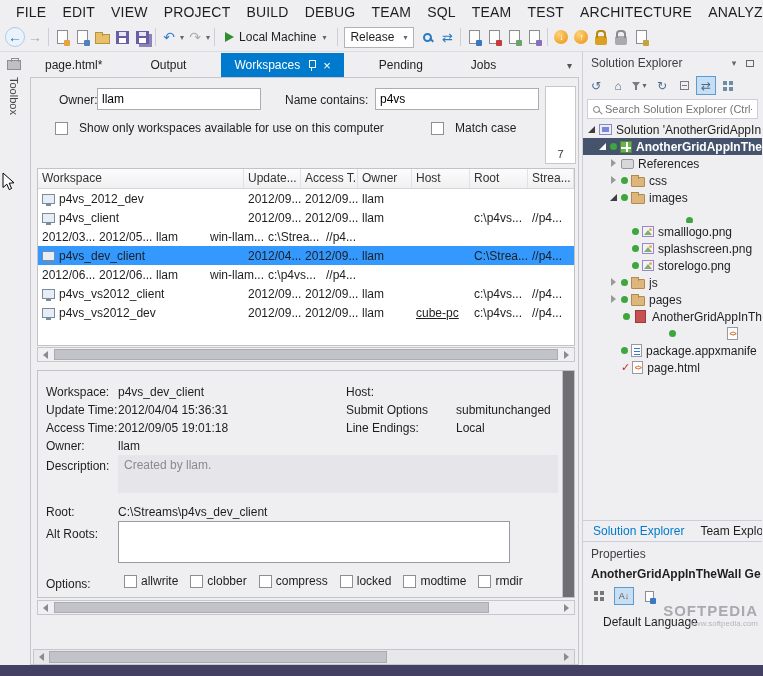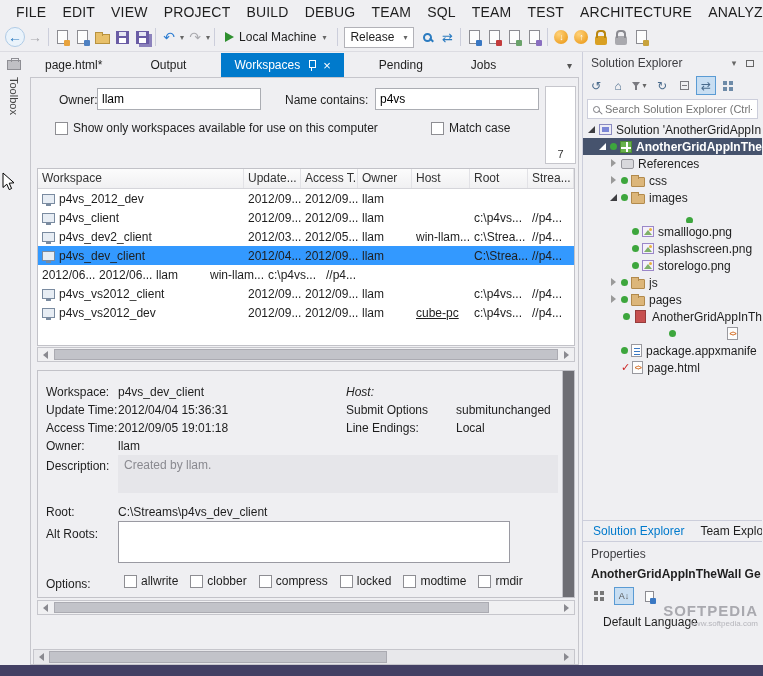--- a/index.html
+++ b/index.html
@@ -62,21 +62,21 @@
 .tabstrip .overflow{position:absolute;right:10px;bottom:6px;color:#555;font-size:10px}
 
 
 .ws-panel{position:absolute;left:2px;right:3px;top:25px;bottom:0;background:#EFEFF2;border:1px solid #C6C6CC}
 .lbl{position:absolute;white-space:nowrap;font-size:12px}
 .flt-owner-label{left:28px;top:15px}
 .txt{position:absolute;height:22px;border:1px solid #ABADB3;padding:0 4px;font-family:inherit;font-size:12px;background:#fff}
 .flt-owner-input{left:66px;top:10px;width:164px}
 .flt-name-label{left:254px;top:15px}
 .flt-name-input{left:344px;top:10px;width:164px}
-.cb-row{position:absolute;display:flex;gap:5px;align-items:center;font-size:12px;white-space:nowrap}
+.cb-row{position:absolute;display:flex;gap:11px;align-items:center;font-size:12px;white-space:nowrap}
 .flt-cb1{left:24px;top:43px}
 .flt-cb2{left:400px;top:43px}
 .checkbox{width:13px;height:13px;background:#fff;border:1px solid #8E8E93;display:inline-block;flex:none}
 .flt-over{position:absolute;left:514px;top:8px;width:31px;height:78px;background:#fff;border:1px solid #C6C6CC;display:flex;align-items:flex-end;justify-content:center;padding-bottom:3px;font-size:11px;color:#333}
 
 .grid{position:absolute;left:6px;top:90px;width:538px;height:178px;background:#fff;border:1px solid #C2C2C8;overflow:hidden}
 .grid-header{height:20px;display:flex;background:linear-gradient(#FCFCFC,#F0F0F2);border-bottom:1px solid #D5D5DA}
 .gh-cell{border-right:1px solid #E2E2E6;padding:2px 4px;font-size:12px;color:#333;overflow:hidden;white-space:nowrap;flex:none}
 .grid-row{height:19px;display:flex;align-items:center}
 .grid-row.selected{background:#3399FF}
@@ -370,24 +370,20 @@
                   <span class="gr-text"></span>
                 </div>
                 <div class="gr-cell" style="width: 58px;">
                   <span class="gr-text">c:\p4vs...</span>
                 </div>
                 <div class="gr-cell" style="width: 46px;">
                   <span class="gr-text">//p4...</span>
                 </div>
               </div>
               <div class="grid-row">
-                <div class="gr-cell" style="width: 206px;">
-                  <span class="ws-icon"></span>
-                  <span class="gr-text">p4vs_dev2_client</span>
-                </div>
                 <div class="gr-cell" style="width: 57px;">
                   <span class="gr-text">2012/03...</span>
                 </div>
                 <div class="gr-cell" style="width: 57px;">
                   <span class="gr-text">2012/05...</span>
                 </div>
                 <div class="gr-cell" style="width: 54px;">
                   <span class="gr-text">llam</span>
                 </div>
                 <div class="gr-cell" style="width: 58px;">
@@ -521,21 +517,21 @@
                 <span class="d-label" style="width: 72px;">Access Time:</span>
                 <span class="d-value">2012/09/05 19:01:18</span>
               </div>
               <div class="d-row">
                 <span class="d-label" style="width: 72px;">Owner:</span>
                 <span class="d-value">llam</span>
               </div>
             </div>
           <div class="d-col-right">
               <div class="d-row">
-                <span class="d-label" style="width: 110px; font-style: italic;">Host:</span>
+                <span class="d-label" style="width: 110px;">Host:</span>
                 <span class="d-value"></span>
               </div>
               <div class="d-row">
                 <span class="d-label" style="width: 110px;">Submit Options</span>
                 <span class="d-value">submitunchanged</span>
               </div>
               <div class="d-row">
                 <span class="d-label" style="width: 110px;">Line Endings:</span>
                 <span class="d-value">Local</span>
               </div>

